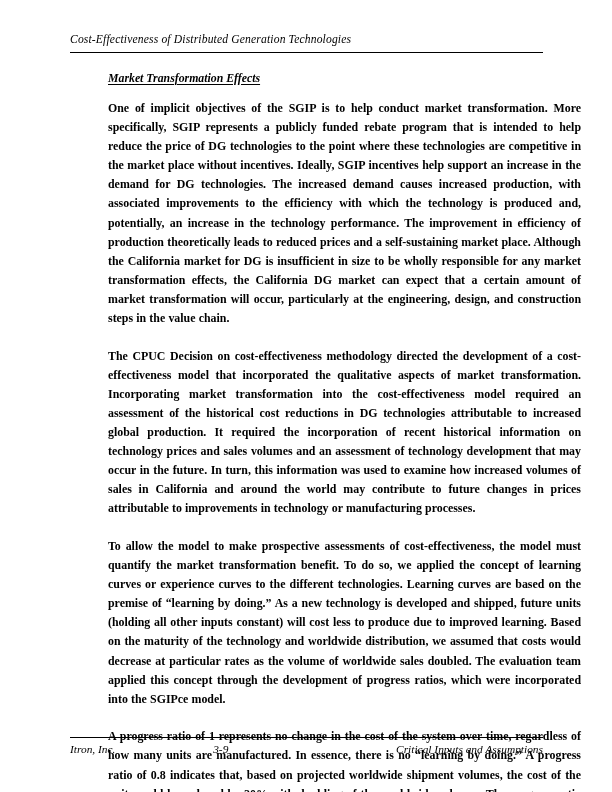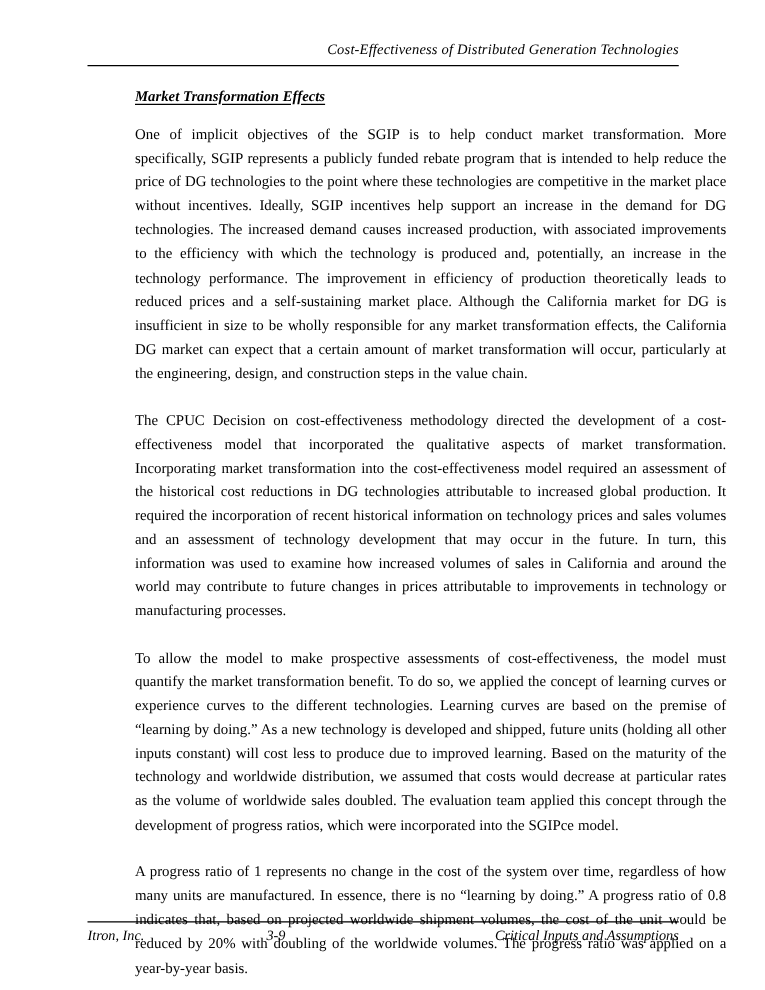--- a/index.html
+++ b/index.html
@@ -25,21 +25,21 @@
   
   .header {
     position: absolute;
     left: 70px;
     top: 33px;
     width: 473px;
     height: 24px;
   }
   .header-title {
     display: block;
-    text-align: right;
+    text-align: left;
     font-style: italic;
     font-size: 11.6px;
     line-height: 14px;
     letter-spacing: 0.15px;
     white-space: nowrap;
   }
   .header-rule {
     position: absolute;
     left: 0;
     top: 19px;
@@ -98,20 +98,21 @@
     margin: 0 0 13px 0;
     display: inline-block;
   }
   .para {
     margin: 0 0 18.5px 0;
     font-size: 11.9px;
     line-height: 19.1px;
     text-align: justify;
     text-justify: inter-word;
     word-spacing: 0.2px;
+    font-weight: bold;
   }
   .para:last-child { margin-bottom: 0; }
 </style>
 </head>
 <body>
 
 <div class="page">
 
   <div class="header">
     <span class="header-title">Cost-Effectiveness of Distributed Generation Technologies</span>

